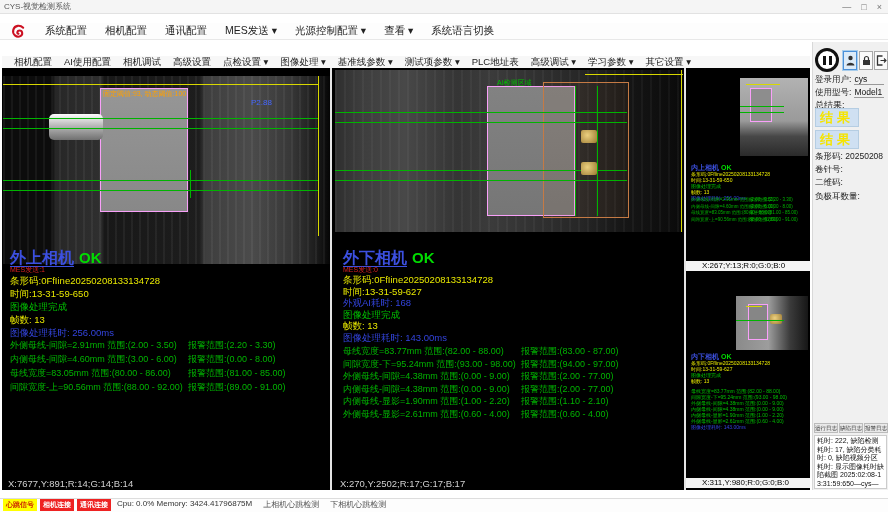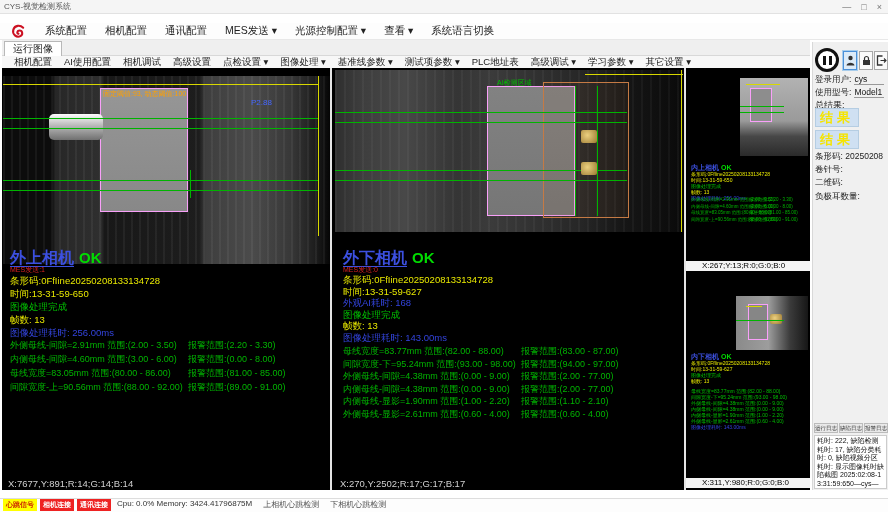--- a/index.html
+++ b/index.html
@@ -95,23 +95,20 @@
     </span>
     <span class="menuitem">系统配置</span>
     <span class="menuitem">相机配置</span>
     <span class="menuitem">通讯配置</span>
     <span class="menuitem">MES发送 ▾</span>
     <span class="menuitem">光源控制配置 ▾</span>
     <span class="menuitem">查看 ▾</span>
     <span class="menuitem">系统语言切换</span>
   </div>
 
-  <div class="abs tabrow">
-    <div class="tab">运行图像</div>
-  </div>
 
   <div class="abs toolbarrow">
     <span class="toolitem">相机配置</span>
     <span class="toolitem">AI使用配置</span>
     <span class="toolitem">相机调试</span>
     <span class="toolitem">高级设置</span>
     <span class="toolitem">点检设置 ▾</span>
     <span class="toolitem">图像处理 ▾</span>
     <span class="toolitem">基准线参数 ▾</span>
     <span class="toolitem">测试项参数 ▾</span>

